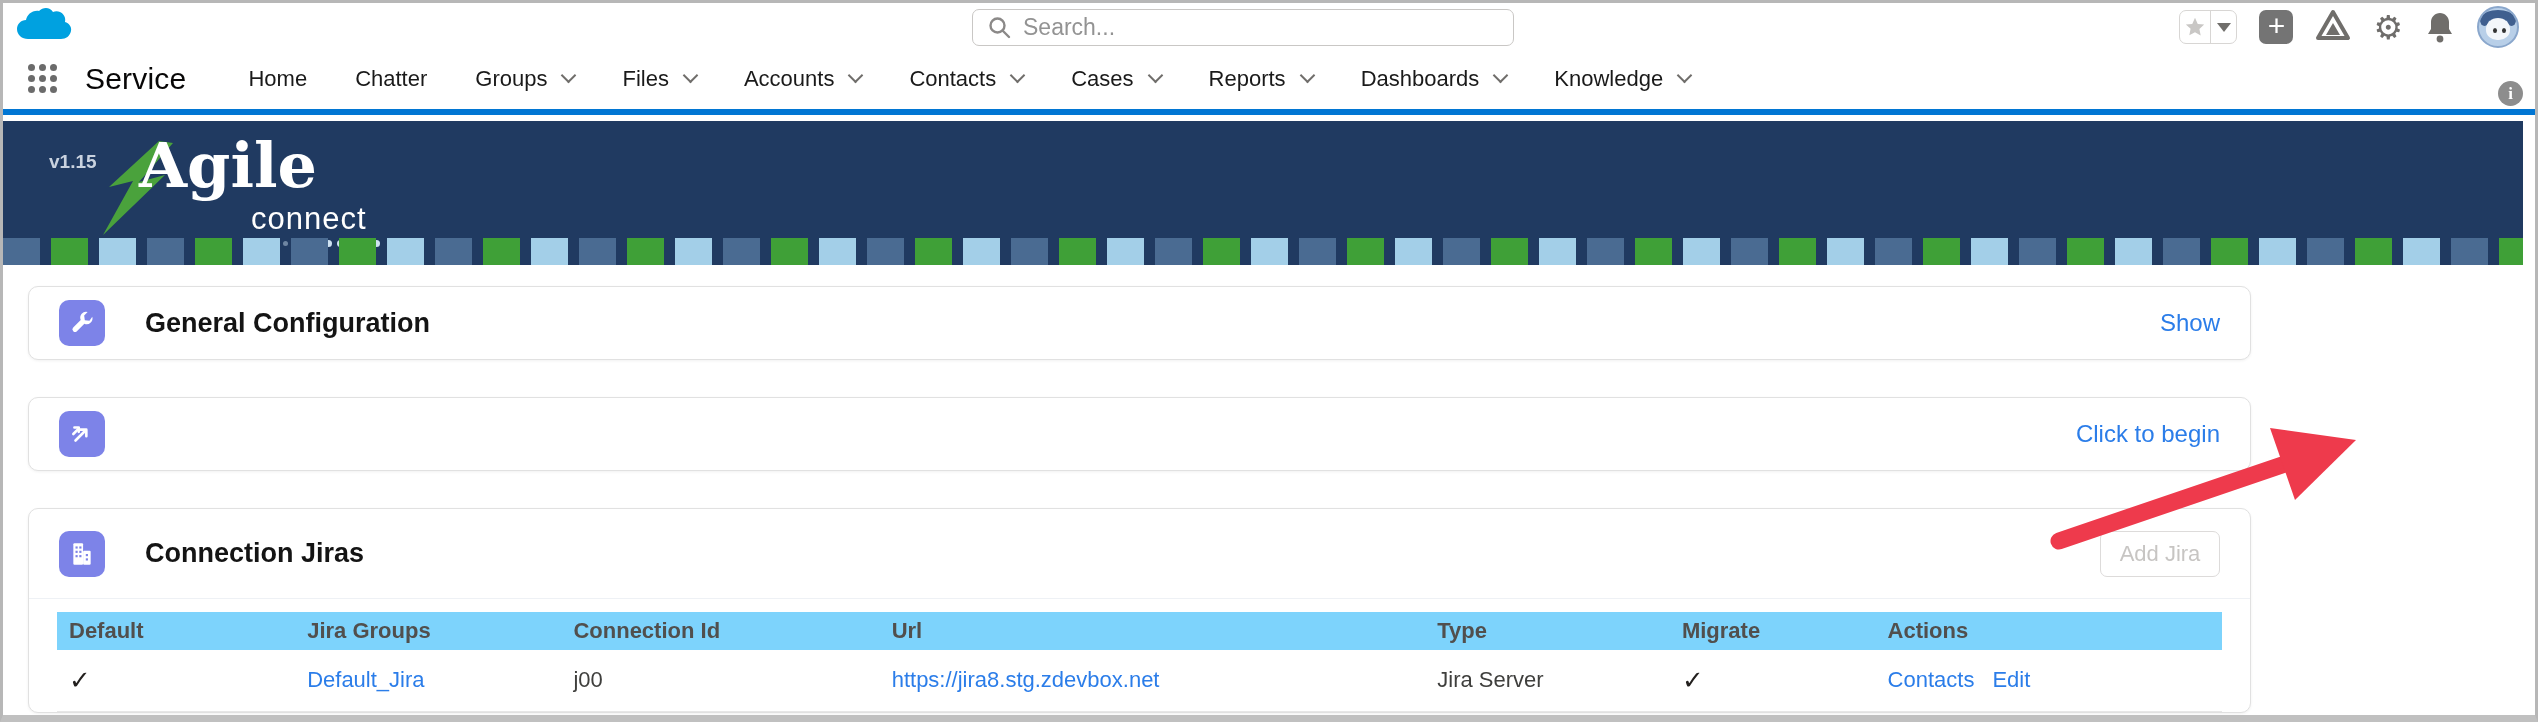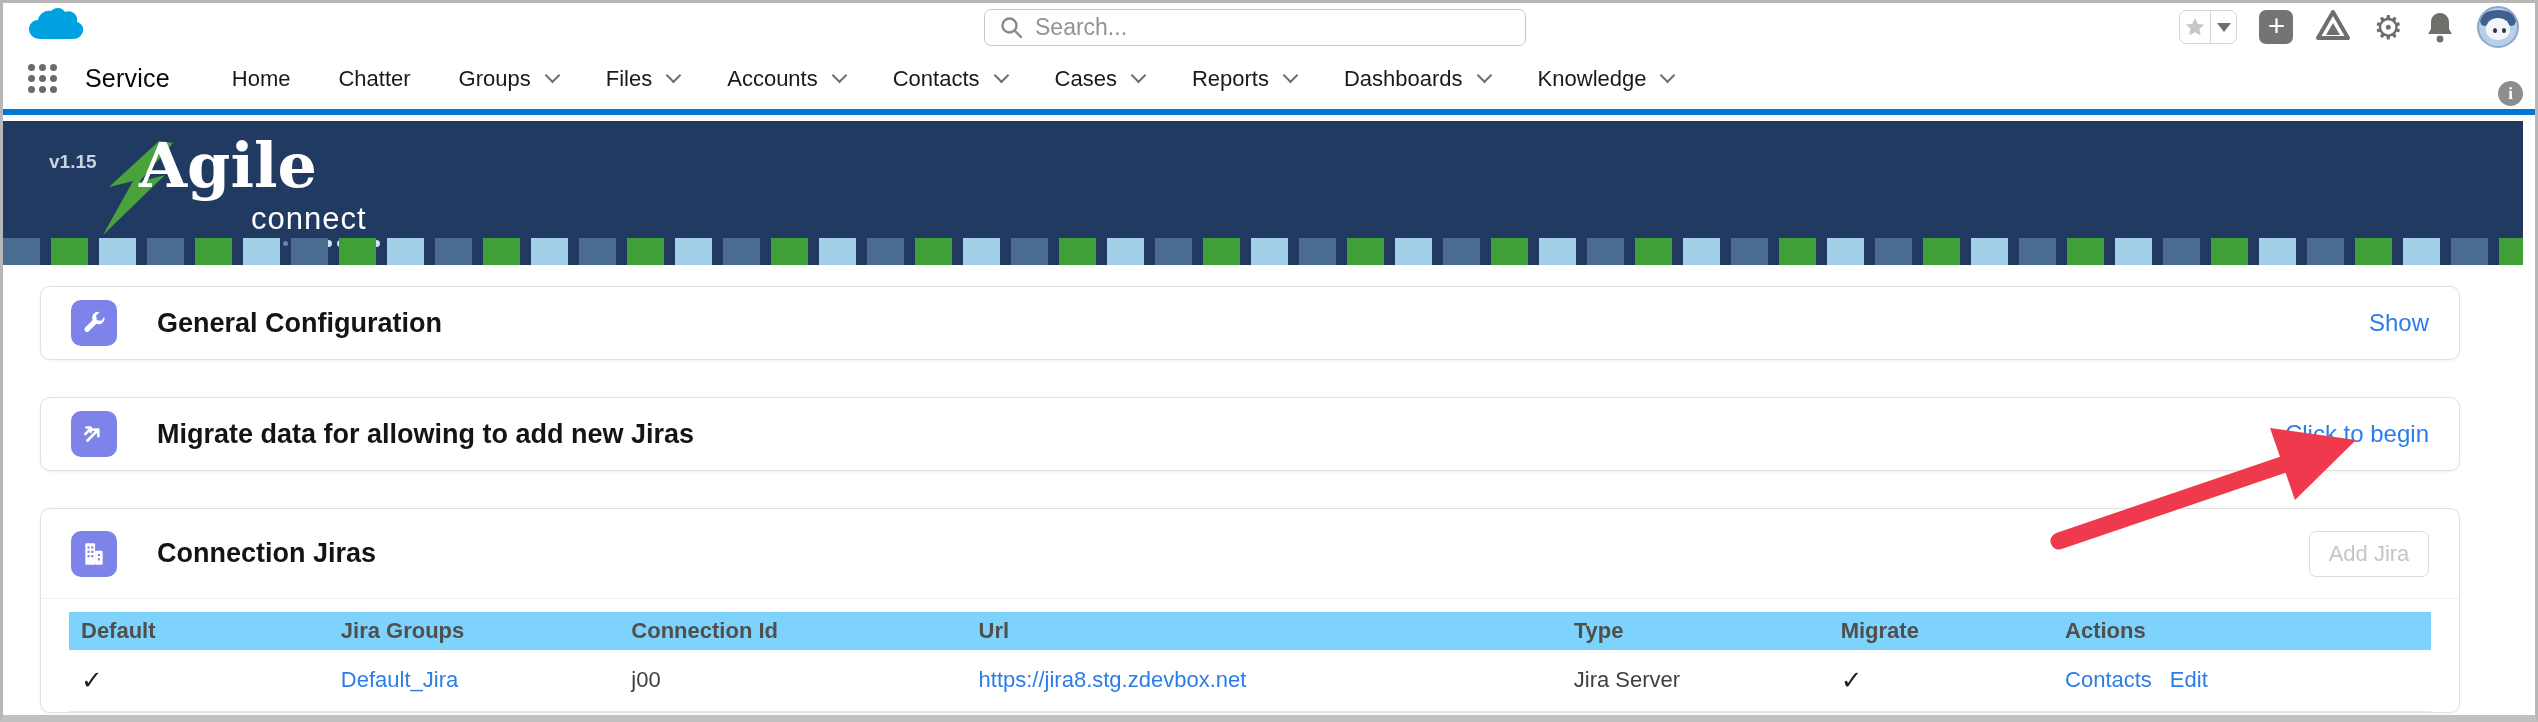--- a/index.html
+++ b/index.html
@@ -3,21 +3,21 @@
 <meta charset="utf-8">
 <style>
   * { margin:0; padding:0; box-sizing:border-box; }
   html,body { width:2538px; height:722px; }
   body {
     position:relative; font-family:"Liberation Sans", sans-serif;
     background:#ffffff; overflow:hidden;
     border:3px solid #b7b7b7; border-bottom:7px solid #c0c0c0;
   }
   
-  .topbar { position:absolute; top:0; left:12px; right:0; height:45px; background:#fff; }
+  .topbar { position:absolute; top:0; left:0; right:0; height:45px; background:#fff; }
   .cloud-logo { position:absolute; left:12px; top:3px; }
   .search-wrap {
     position:absolute; left:969px; top:6px; width:542px; height:37px;
     border:1px solid #c9c7c5; border-radius:7px; display:flex; align-items:center;
     padding-left:15px; background:#fff;
   }
   .search-wrap input {
     border:none; outline:none; flex:1; font-size:23px; color:#444;
     font-family:"Liberation Sans",sans-serif; margin-left:12px; background:transparent;
   }
@@ -36,21 +36,21 @@
   .avatar .ear-l { left:1px; } .avatar .ear-r { right:1px; }
   .avatar .eye-l,.avatar .eye-r { position:absolute; width:4px; height:5px; background:#333; border-radius:50%; top:20px; }
   .avatar .eye-l { left:14px; } .avatar .eye-r { left:23px; }
   
   .navbar {
     position:absolute; top:45px; left:0; right:0; height:67px; background:#fff;
     border-bottom:6px solid var(--accent-blue); display:flex; align-items:center;
   }
   .waffle { margin-left:25px; display:grid; grid-template-columns:repeat(3,7px); grid-gap:4px; }
   .waffle span { width:7px; height:7px; border-radius:50%; background:#6b6b6b; }
-  .app-name { margin-left:28px; font-size:25px; color:#080707; letter-spacing:0.2px; }
+  .app-name { margin-left:28px; font-size:30px; color:#080707; letter-spacing:0.2px; }
   .nav-items { display:flex; align-items:center; margin-left:62px; gap:48px; }
   .nav-item { display:flex; align-items:center; font-size:22px; color:#1a1a1a; cursor:pointer; }
   .chev { width:11px; height:11px; border-right:2px solid #706e6b; border-bottom:2px solid #706e6b; transform:rotate(45deg); margin-left:16px; margin-top:-6px; }
   .info-bubble {
     position:absolute; right:12px; top:33px; width:25px; height:25px; border-radius:50%;
     background:#8d8d8d; color:#fff; font-size:17px; font-weight:bold; text-align:center; line-height:25px;
     font-family:"Liberation Serif",serif;
   }
   
   .banner { position:absolute; top:118px; left:0; right:12px; height:144px; background:var(--banner-bg); }
@@ -61,21 +61,21 @@
   .logo-dots { position:absolute; left:250px; top:119px; display:flex; gap:5px; align-items:center; }
   .logo-dots i { display:block; border-radius:50%; background:#cfe3f2; }
   .right-logo { position:absolute; left:2348px; top:148px; width:124px; height:68px; }
   .right-logo .zc { fill:#5ea53f; font-family:"DejaVu Serif",serif; font-style:italic; font-weight:bold; font-size:34px; }
   .right-logo .ag { fill:#fff; font-family:"DejaVu Serif",serif; font-weight:bold; font-size:32px; }
   .stripe { position:absolute; left:0; right:0; bottom:0; height:27px; display:flex; gap:11px; overflow:hidden; }
   .stripe .sq { flex:0 0 37px; height:27px; }
   
   .content { position:absolute; top:262px; left:0; right:0; bottom:0; background:#fff; }
   .card {
-    margin-left:37px; width:2420px; background:#fff;
+    margin-left:25px; width:2223px; background:#fff;
     border:1px solid #e1e1e1; border-radius:10px; box-shadow:0 1px 3px rgba(0,0,0,0.06);
   }
   .card-row { display:flex; align-items:center; padding:0 30px; }
   .card1 { margin-top:21px; height:74px; }
   .card2 { margin-top:37px; height:74px; }
   .card3 { margin-top:37px; height:205px; }
   .card1 .card-row, .card2 .card-row { height:100%; }
   .card3 .card-head { height:90px; display:flex; align-items:center; padding:0 30px; border-bottom:1px solid #eef1f5; }
   .sec-icon {
     width:46px; height:46px; border-radius:10px; background:var(--icon-purple);
@@ -306,21 +306,20 @@
   <div class="card card2">
     <div class="card-row">
       <div class="sec-icon">
         <svg width="26" height="26" viewBox="0 0 24 24" fill="none" stroke="#fff" stroke-width="2.4" stroke-linecap="round" stroke-linejoin="round">
           <path d="M6 18 L15 9"></path>
             <path d="M10 8 h6 v6"></path>
           <path d="M4 12 L8 8"></path>
             <path d="M5 6 h4 v4"></path>
         </svg>
       </div>
-      <div class="sec-title">Migrate data for allowing to add new Jiras</div>
       <div class="sec-action">Click to begin</div>
     </div>
   </div>
 
   <div class="card card3">
     <div class="card-head">
       <div class="sec-icon">
         <svg width="26" height="26" viewBox="0 0 24 24">
           <rect x="4" y="2" width="9" height="20" rx="1" fill="#fff"></rect>
           <rect x="13" y="9" width="7" height="13" rx="1" fill="#fff"></rect>

